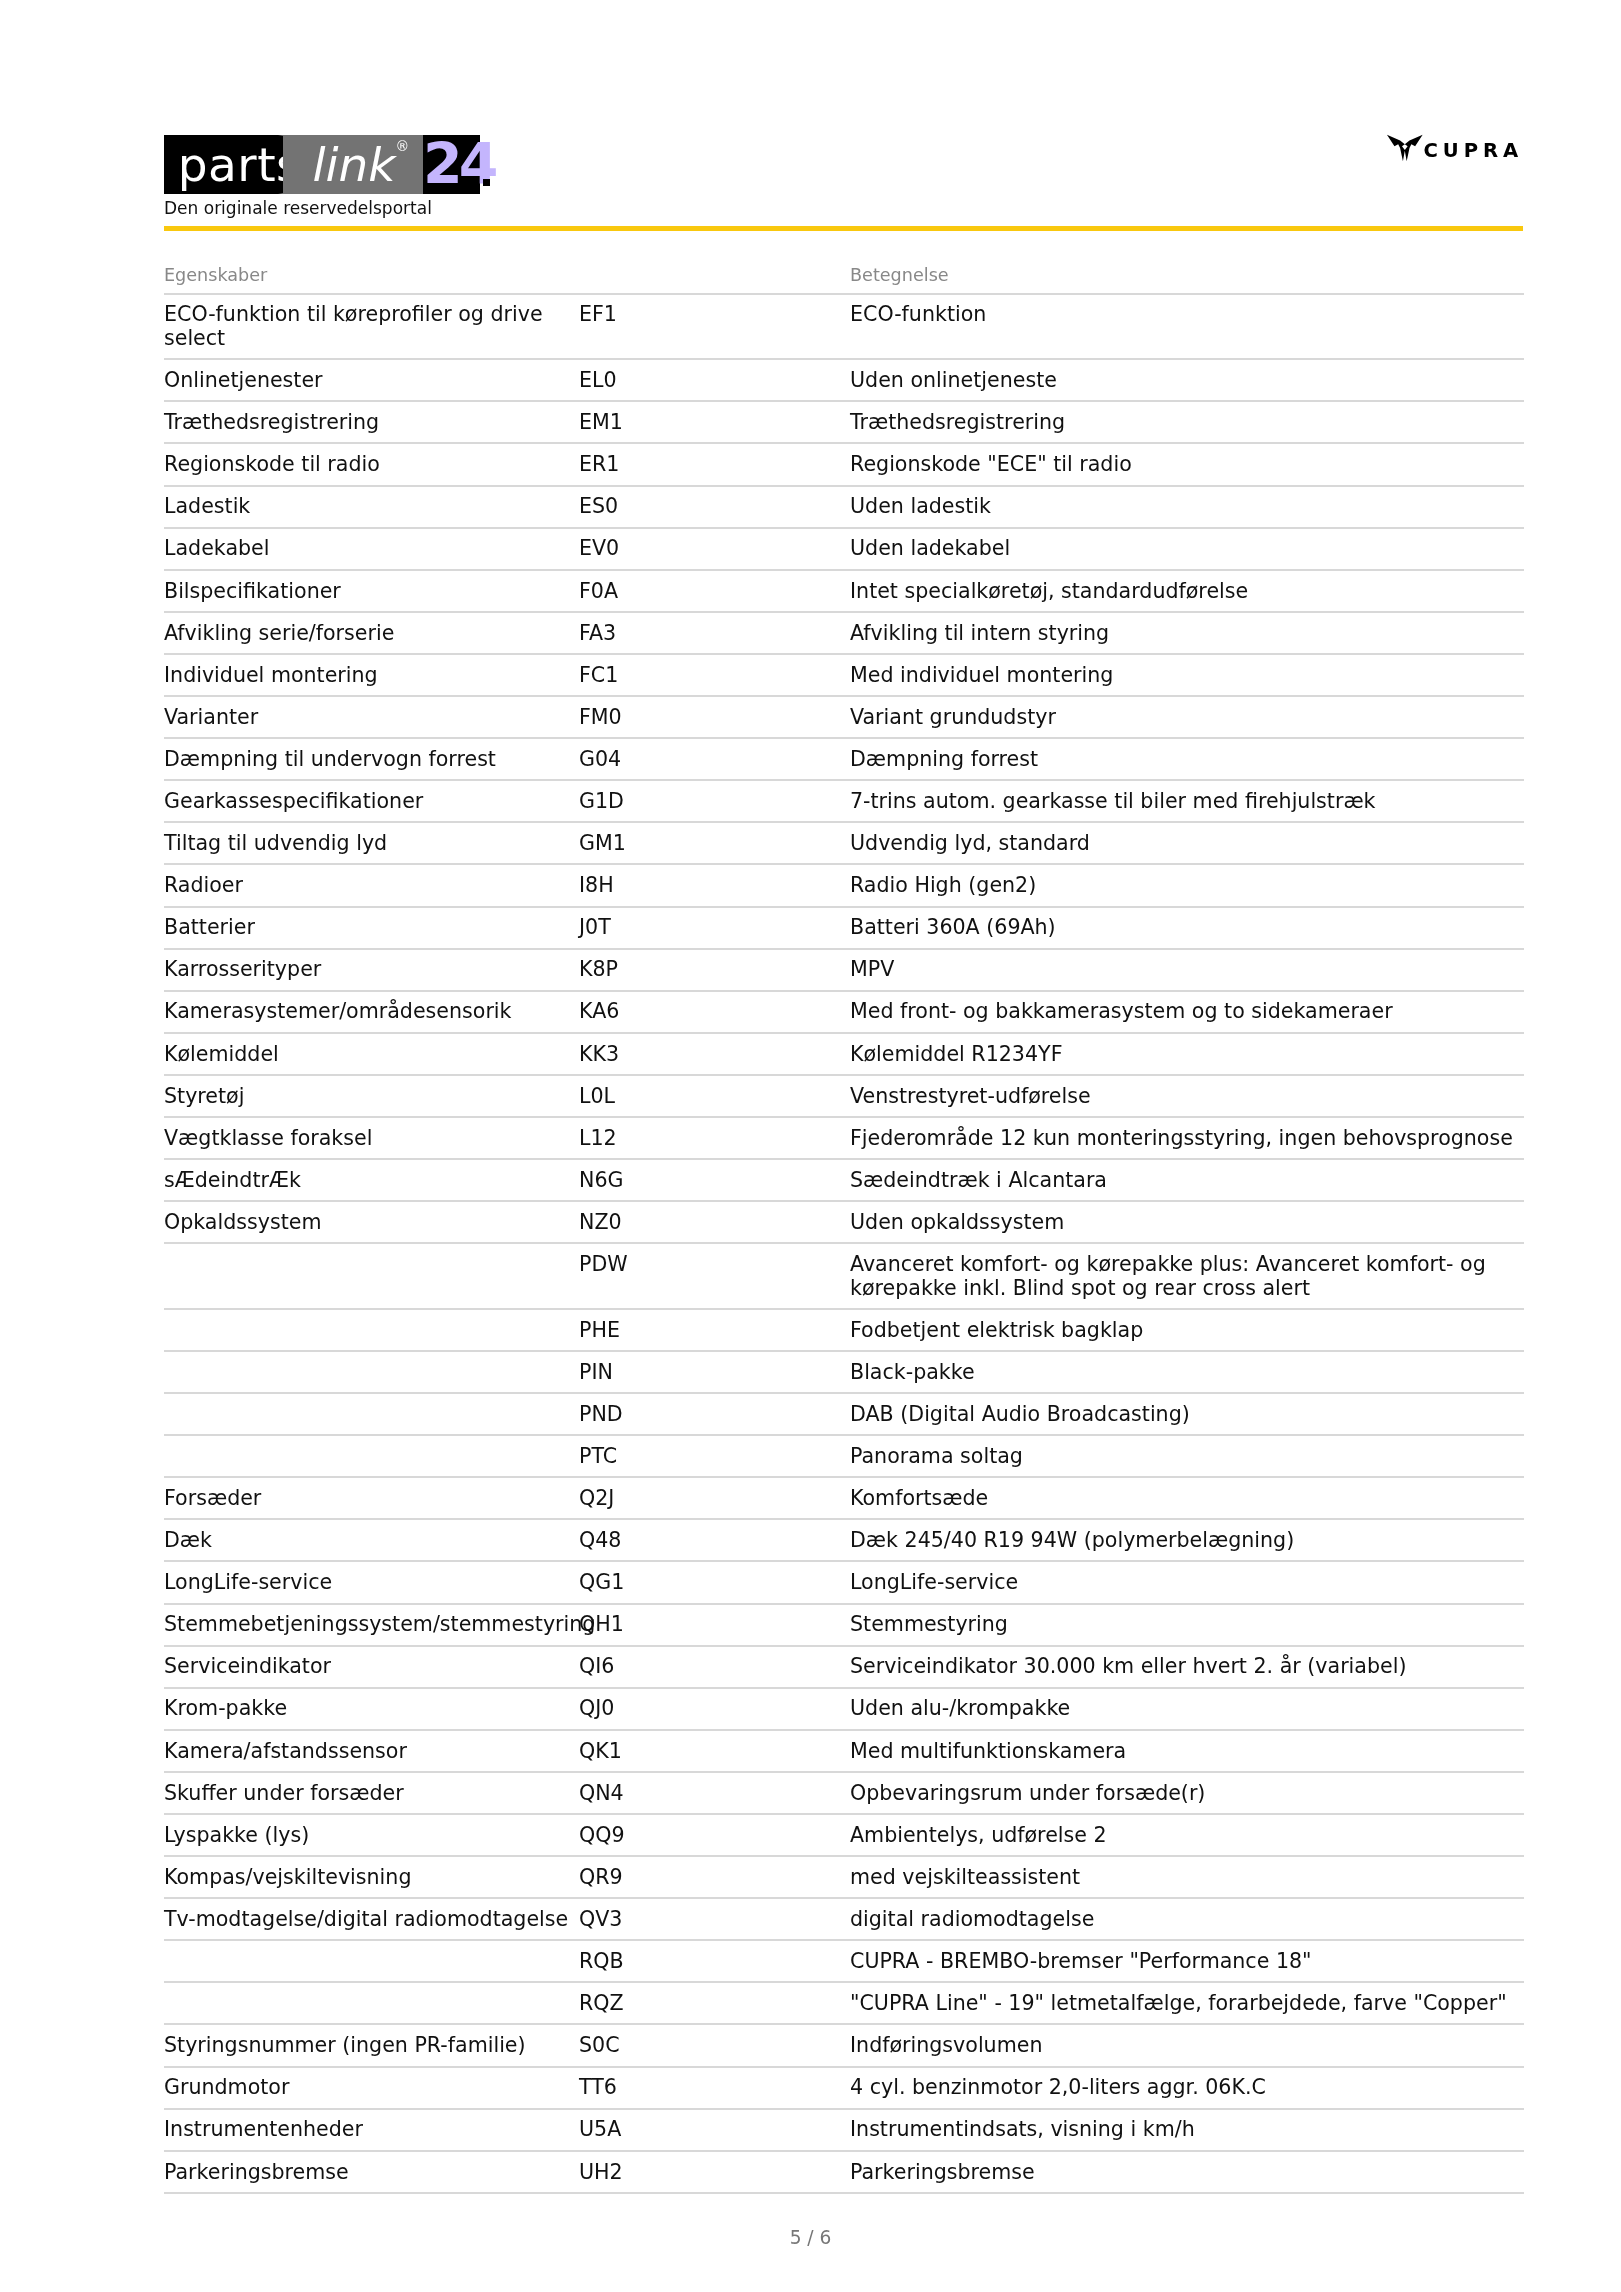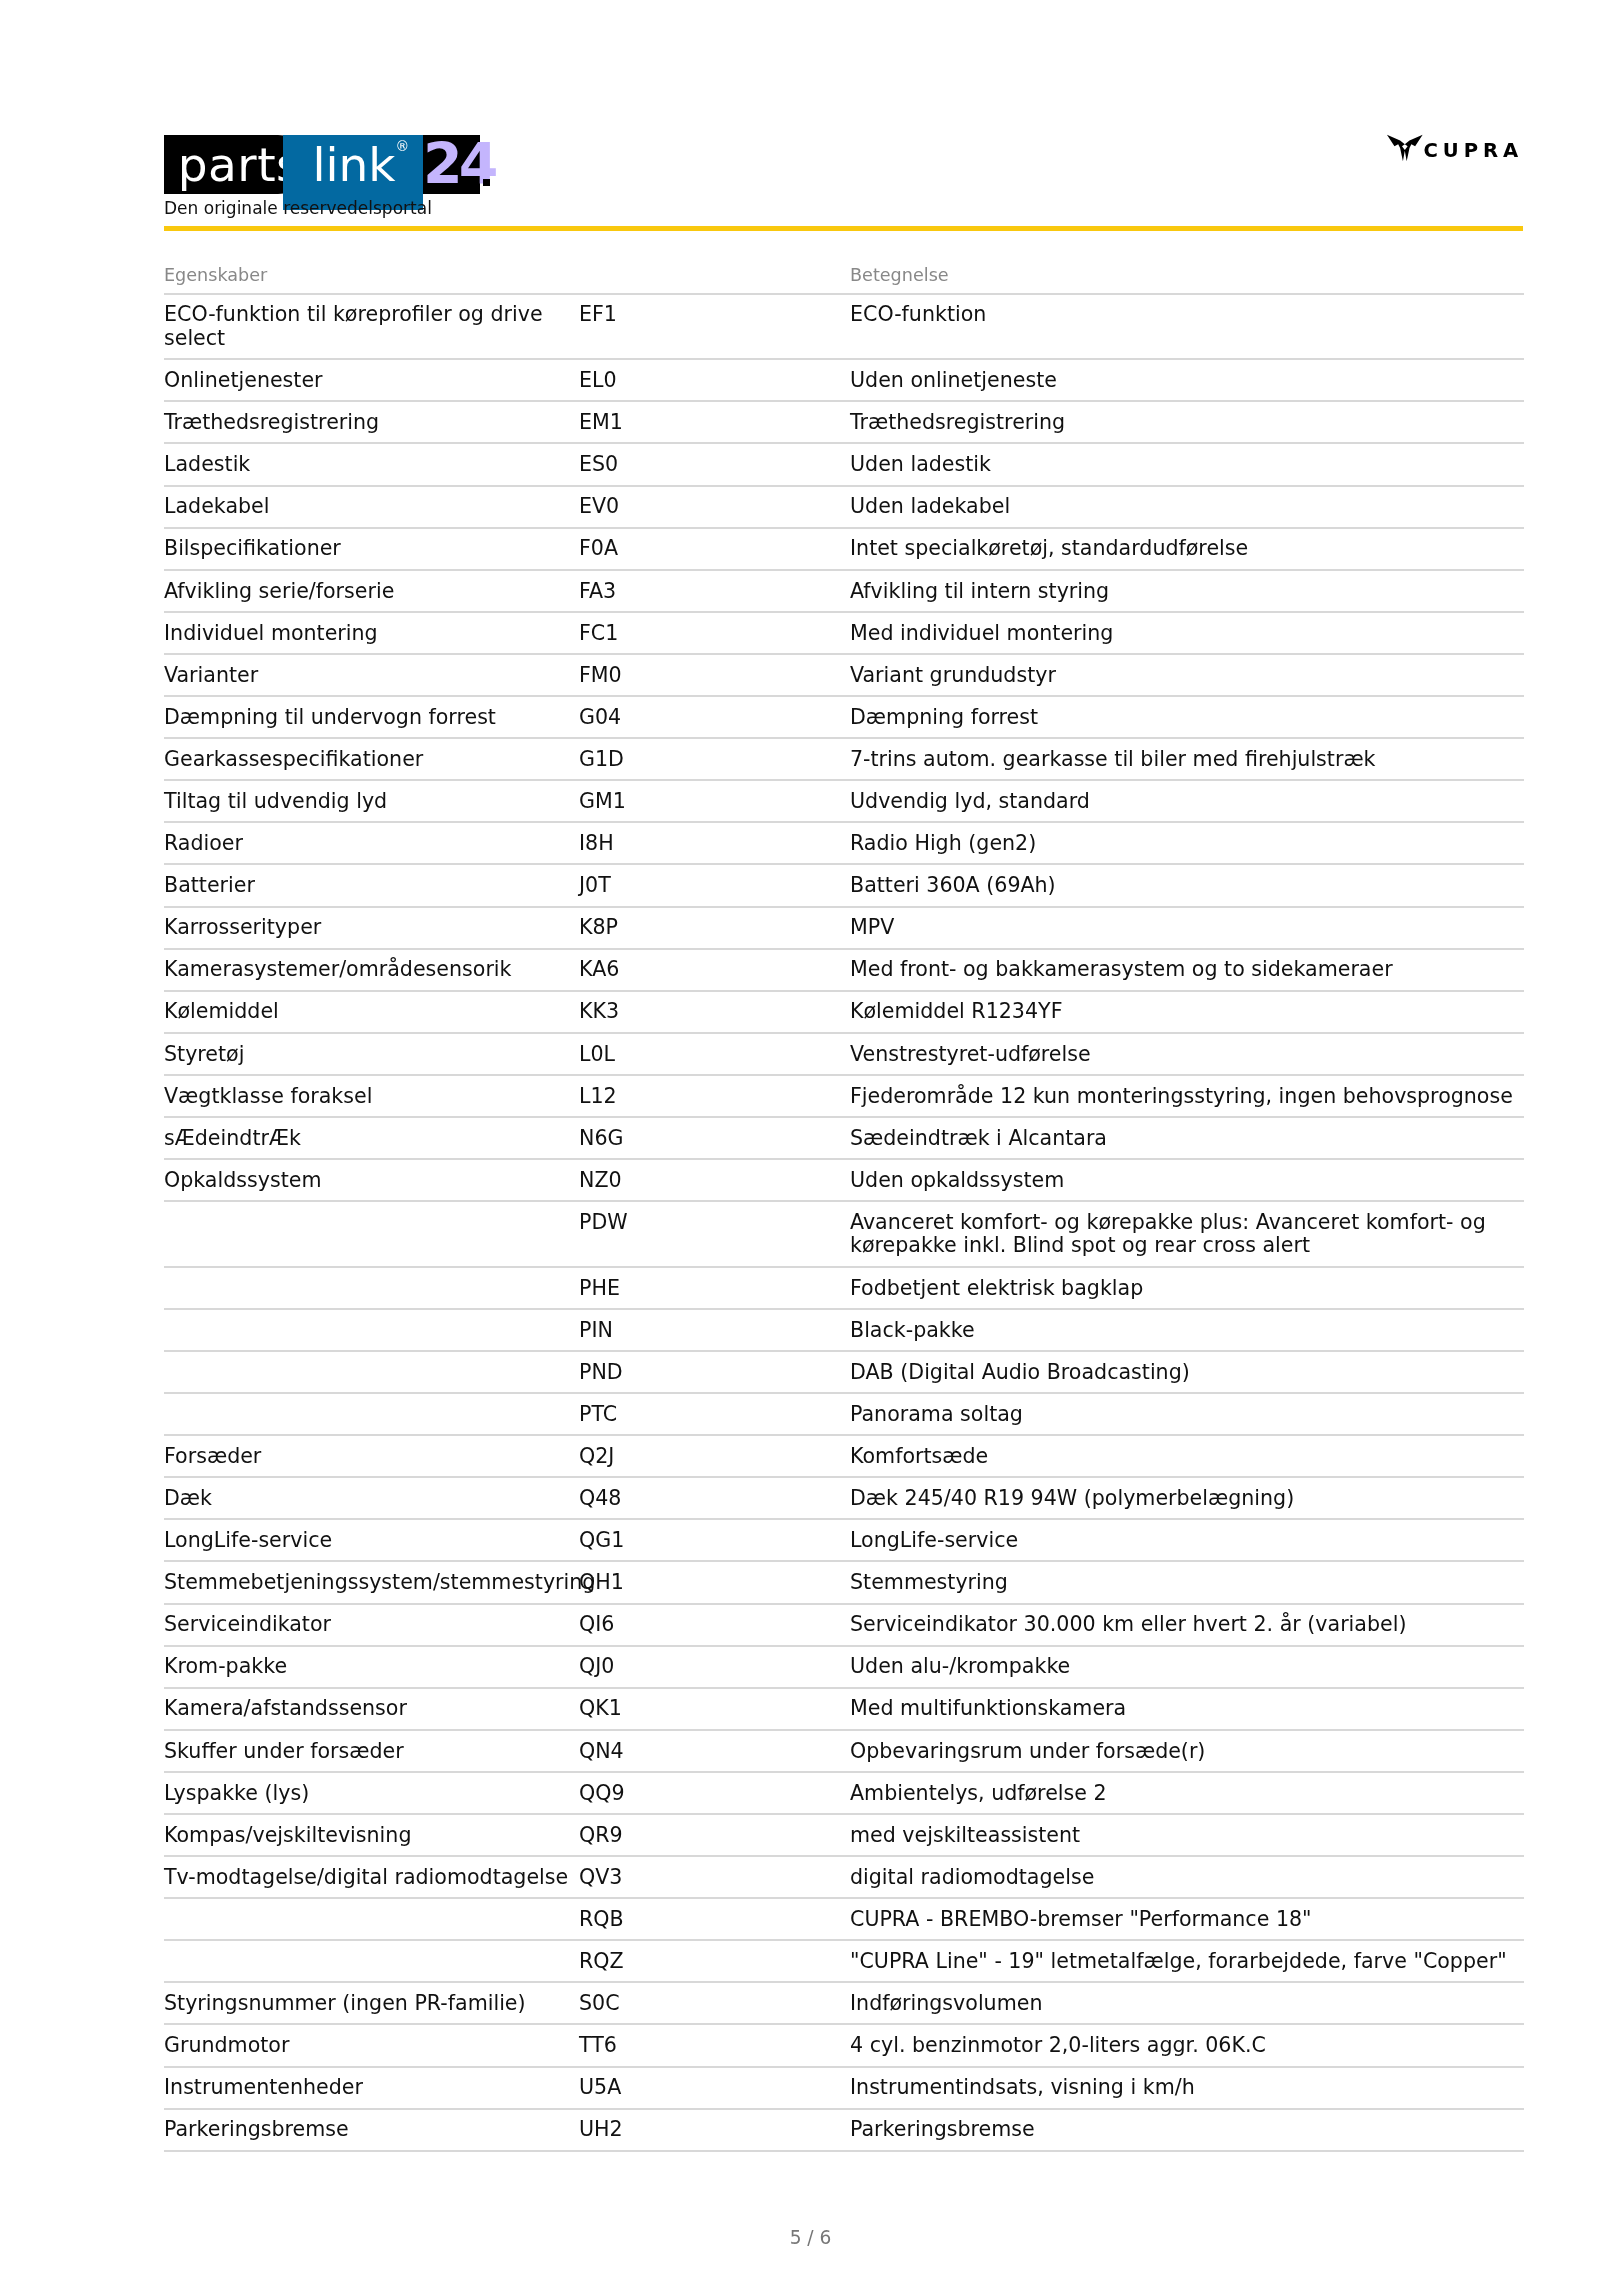--- a/index.html
+++ b/index.html
@@ -13,22 +13,22 @@
   }
   .pl-logo {
     position: absolute; left: 0; top: 37px; height: 61px; display: flex; align-items: stretch;
   }
   .pl-black {
     background: #000; color: #fff; font-family: "DejaVu Sans", sans-serif;
     font-size: 47px; line-height: 59px; padding: 0 5.9px 0 13.7px; letter-spacing: 0.5px;
     border-top-right-radius: 29px; border-bottom-right-radius: 29px; height: 59px;
   }
   .pl-grey {
-    background: #0369a1; color: #fff; font-size: 47px; line-height: 59px;
-    padding: 0 13.7px 0 9.8px; position: relative; margin-left: -23.5px; padding-left: 29px; height: 75px; z-index: -0;
+    background: #737373; color: #fff; font-size: 47px; line-height: 59px;
+    padding: 0 13.7px 0 9.8px; position: relative; margin-left: -23.5px; padding-left: 29px; height: 59px; z-index: -0; font-style: italic;
   }
   .pl-grey sup { font-size: 13.7px; vertical-align: top; line-height: 23.5px; }
   .pl-24 {
     background: repeating-linear-gradient(90deg, #000 0 23.5px, #fff 23.5px 25.5px);
     color: #c4b5fd; font-size: 57px; font-weight: bold; line-height: 59px; width: 57px;
     text-align: center; letter-spacing: -3.9px; height: 59px;
     background: #000;
   }
   .pl-dot { width: 6.9px; height: 6.9px; background: #000; align-self: flex-end; margin-left: 2.9px; margin-bottom: 9.8px; }
   .pl-tagline {
@@ -113,20 +113,25 @@
         <td class="prop">Onlinetjenester</td>
         <td class="code">EL0</td>
         <td class="desig">Uden onlinetjeneste</td>
       </tr>
       <tr>
         <td class="prop">Træthedsregistrering</td>
         <td class="code">EM1</td>
         <td class="desig">Træthedsregistrering</td>
       </tr>
       <tr>
+        <td class="prop">Regionskode til radio</td>
+        <td class="code">ER1</td>
+        <td class="desig">Regionskode "ECE" til radio</td>
+      </tr>
+      <tr>
         <td class="prop">Ladestik</td>
         <td class="code">ES0</td>
         <td class="desig">Uden ladestik</td>
       </tr>
       <tr>
         <td class="prop">Ladekabel</td>
         <td class="code">EV0</td>
         <td class="desig">Uden ladekabel</td>
       </tr>
       <tr>

